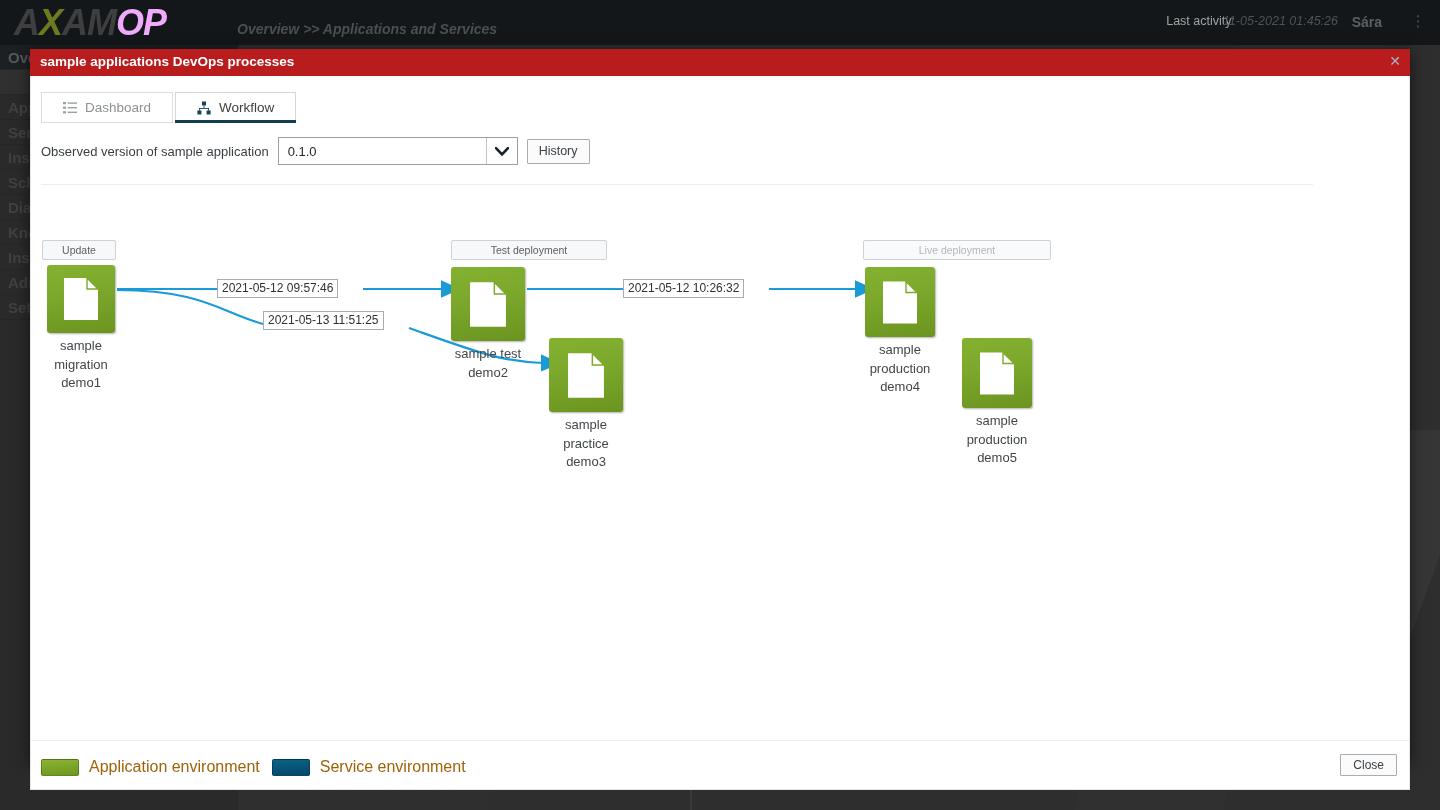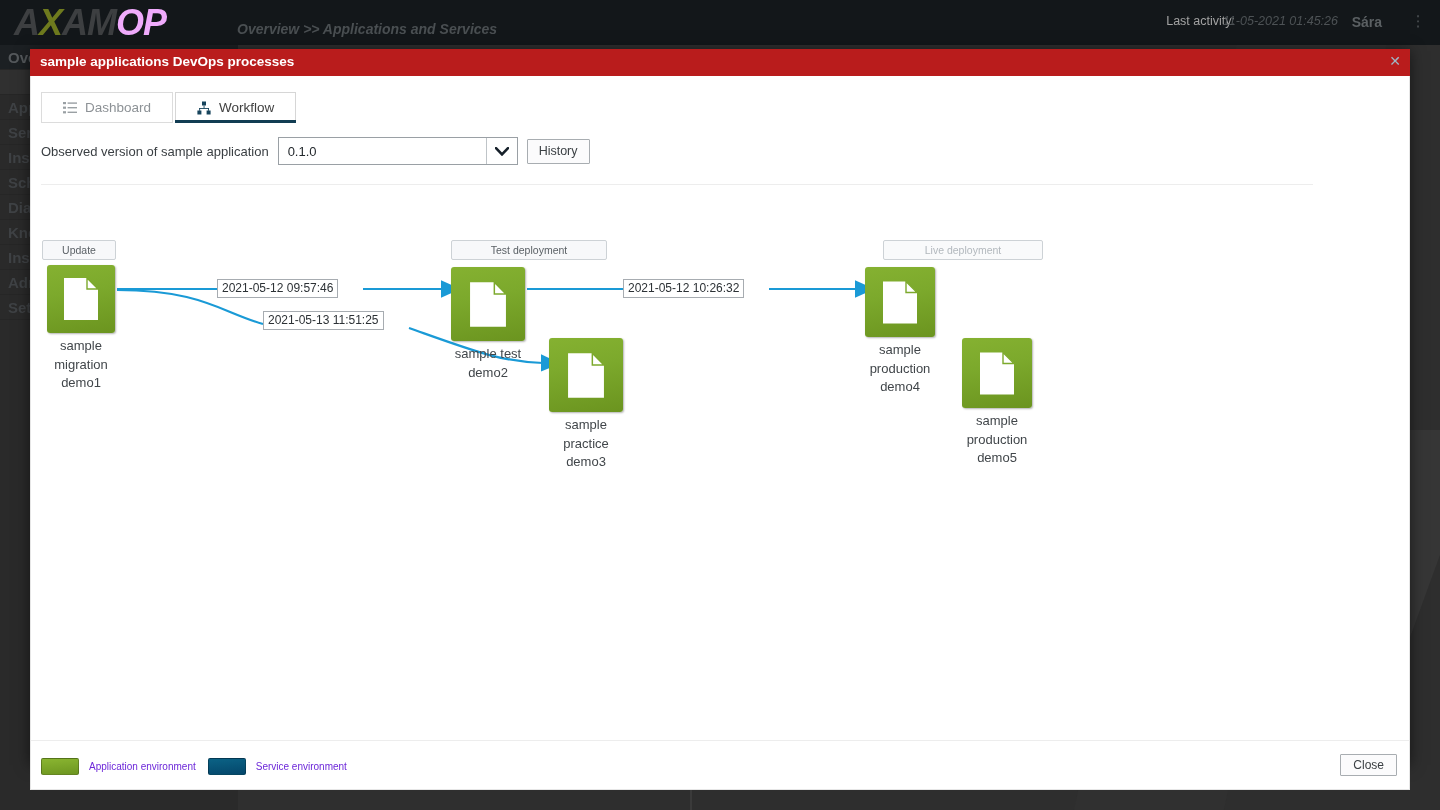--- a/index.html
+++ b/index.html
@@ -221,21 +221,21 @@
     position: absolute; left: 10px; top: 17px;
     display: flex; align-items: center; gap: 12px;
   }
   .legend-item { display: flex; align-items: center; gap: 10px; }
   .legend-swatch {
     width: 38px; height: 17px; border-radius: 2px;
     border: 1px solid rgba(0,0,0,.25);
   }
   .legend-swatch.app { background: linear-gradient(175deg,#8ab531,#6d9620); }
   .legend-swatch.svc { background: linear-gradient(175deg,#0b6285,#04476b); }
-  .legend-text { font-size: 10px; color: #6d28d9; }
+  .legend-text { font-size: 16px; color: #a16207; }
   #close-btn {
     position: absolute; right: 12px; top: 13px;
     height: 22px; padding: 0 12px;
     border: 1px solid #a8adb1; background: #fbfbfc;
     font-size: 12px; color: #3b4044; cursor: pointer; border-radius: 1px;
   }
 </style>
 </head>
 <body>
 
@@ -325,21 +325,21 @@
     <div id="divider"></div>
 
     <div id="canvas">
 
       <div class="stage-btn" style="left:11px;top:54px;width:74px;">
           <span>Update</span>
         </div>
       <div class="stage-btn" style="left:420px;top:54px;width:156px;">
           <span>Test deployment</span>
         </div>
-      <div class="stage-btn disabled" style="left:852px;top:54px;width:160px;">
+      <div class="stage-btn disabled" style="left:832px;top:54px;width:188px;">
           <span>Live deployment</span>
         </div>
 
       <svg width="1378" height="552" style="position:absolute;left:0;top:0;">
         <defs>
           <marker id="arrow" markerWidth="9" markerHeight="8" refX="1" refY="4" orient="auto">
             <path d="M0,0 L9,4 L0,8 Z" fill="#1a9ad6"></path>
           </marker>
         </defs>
 

